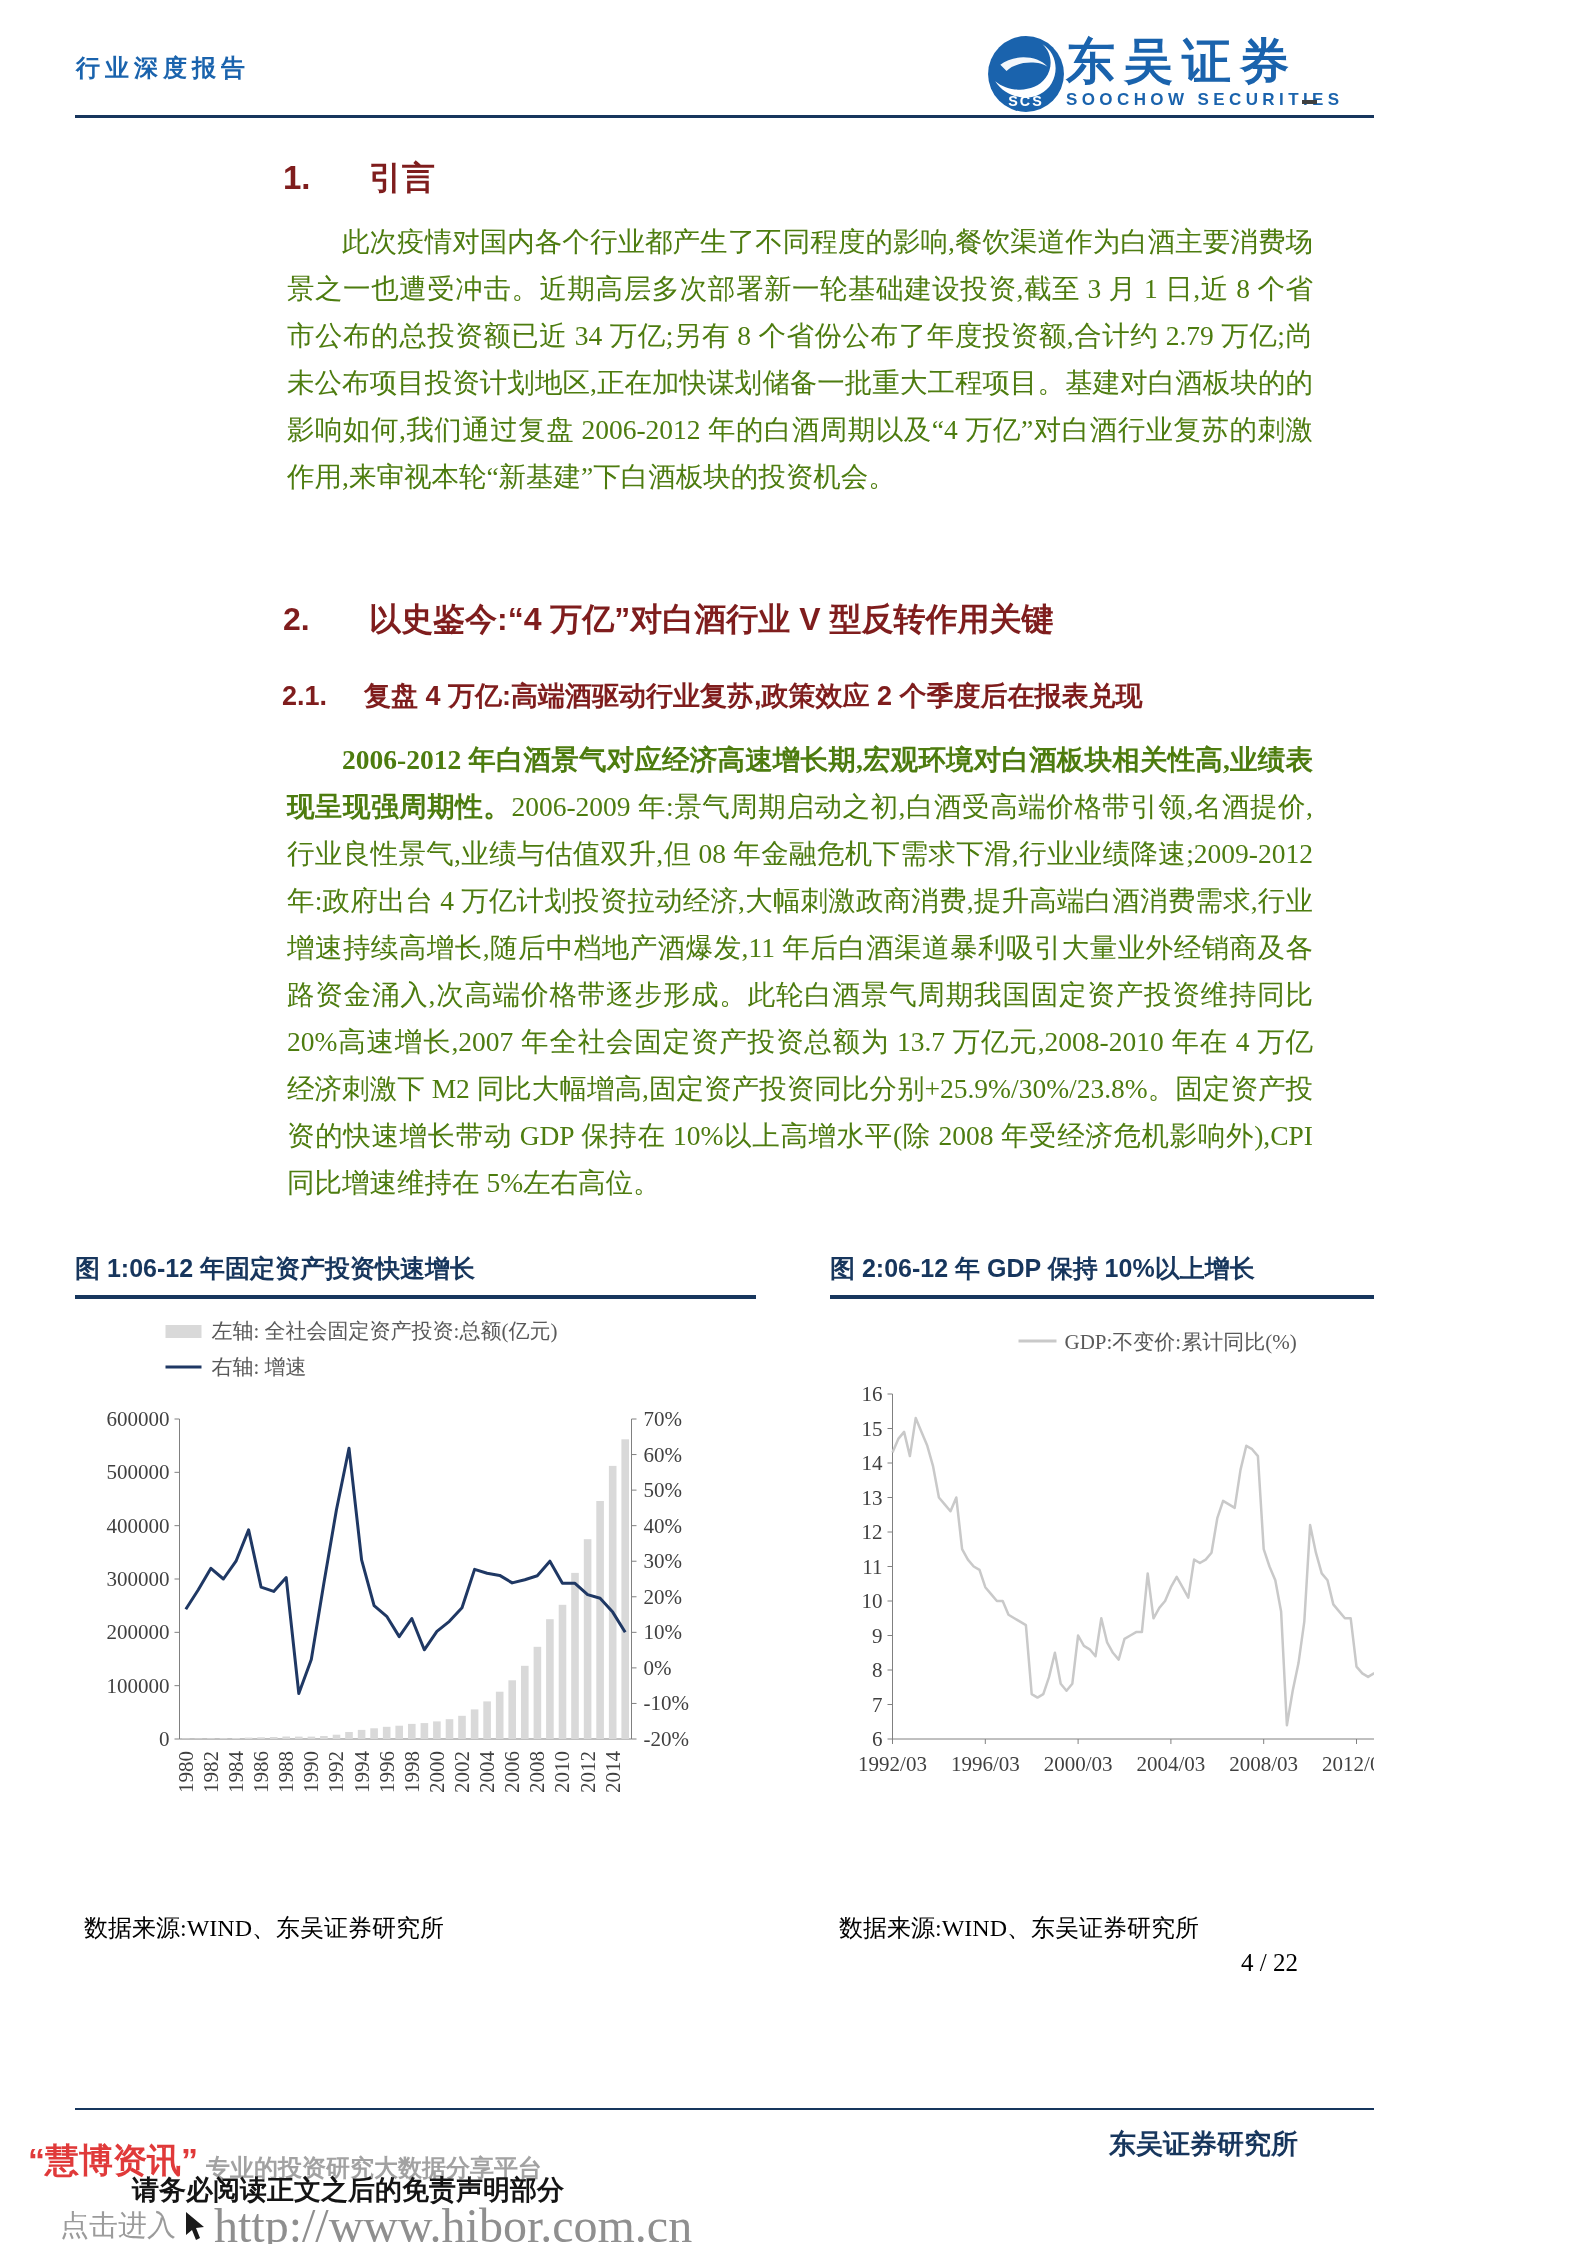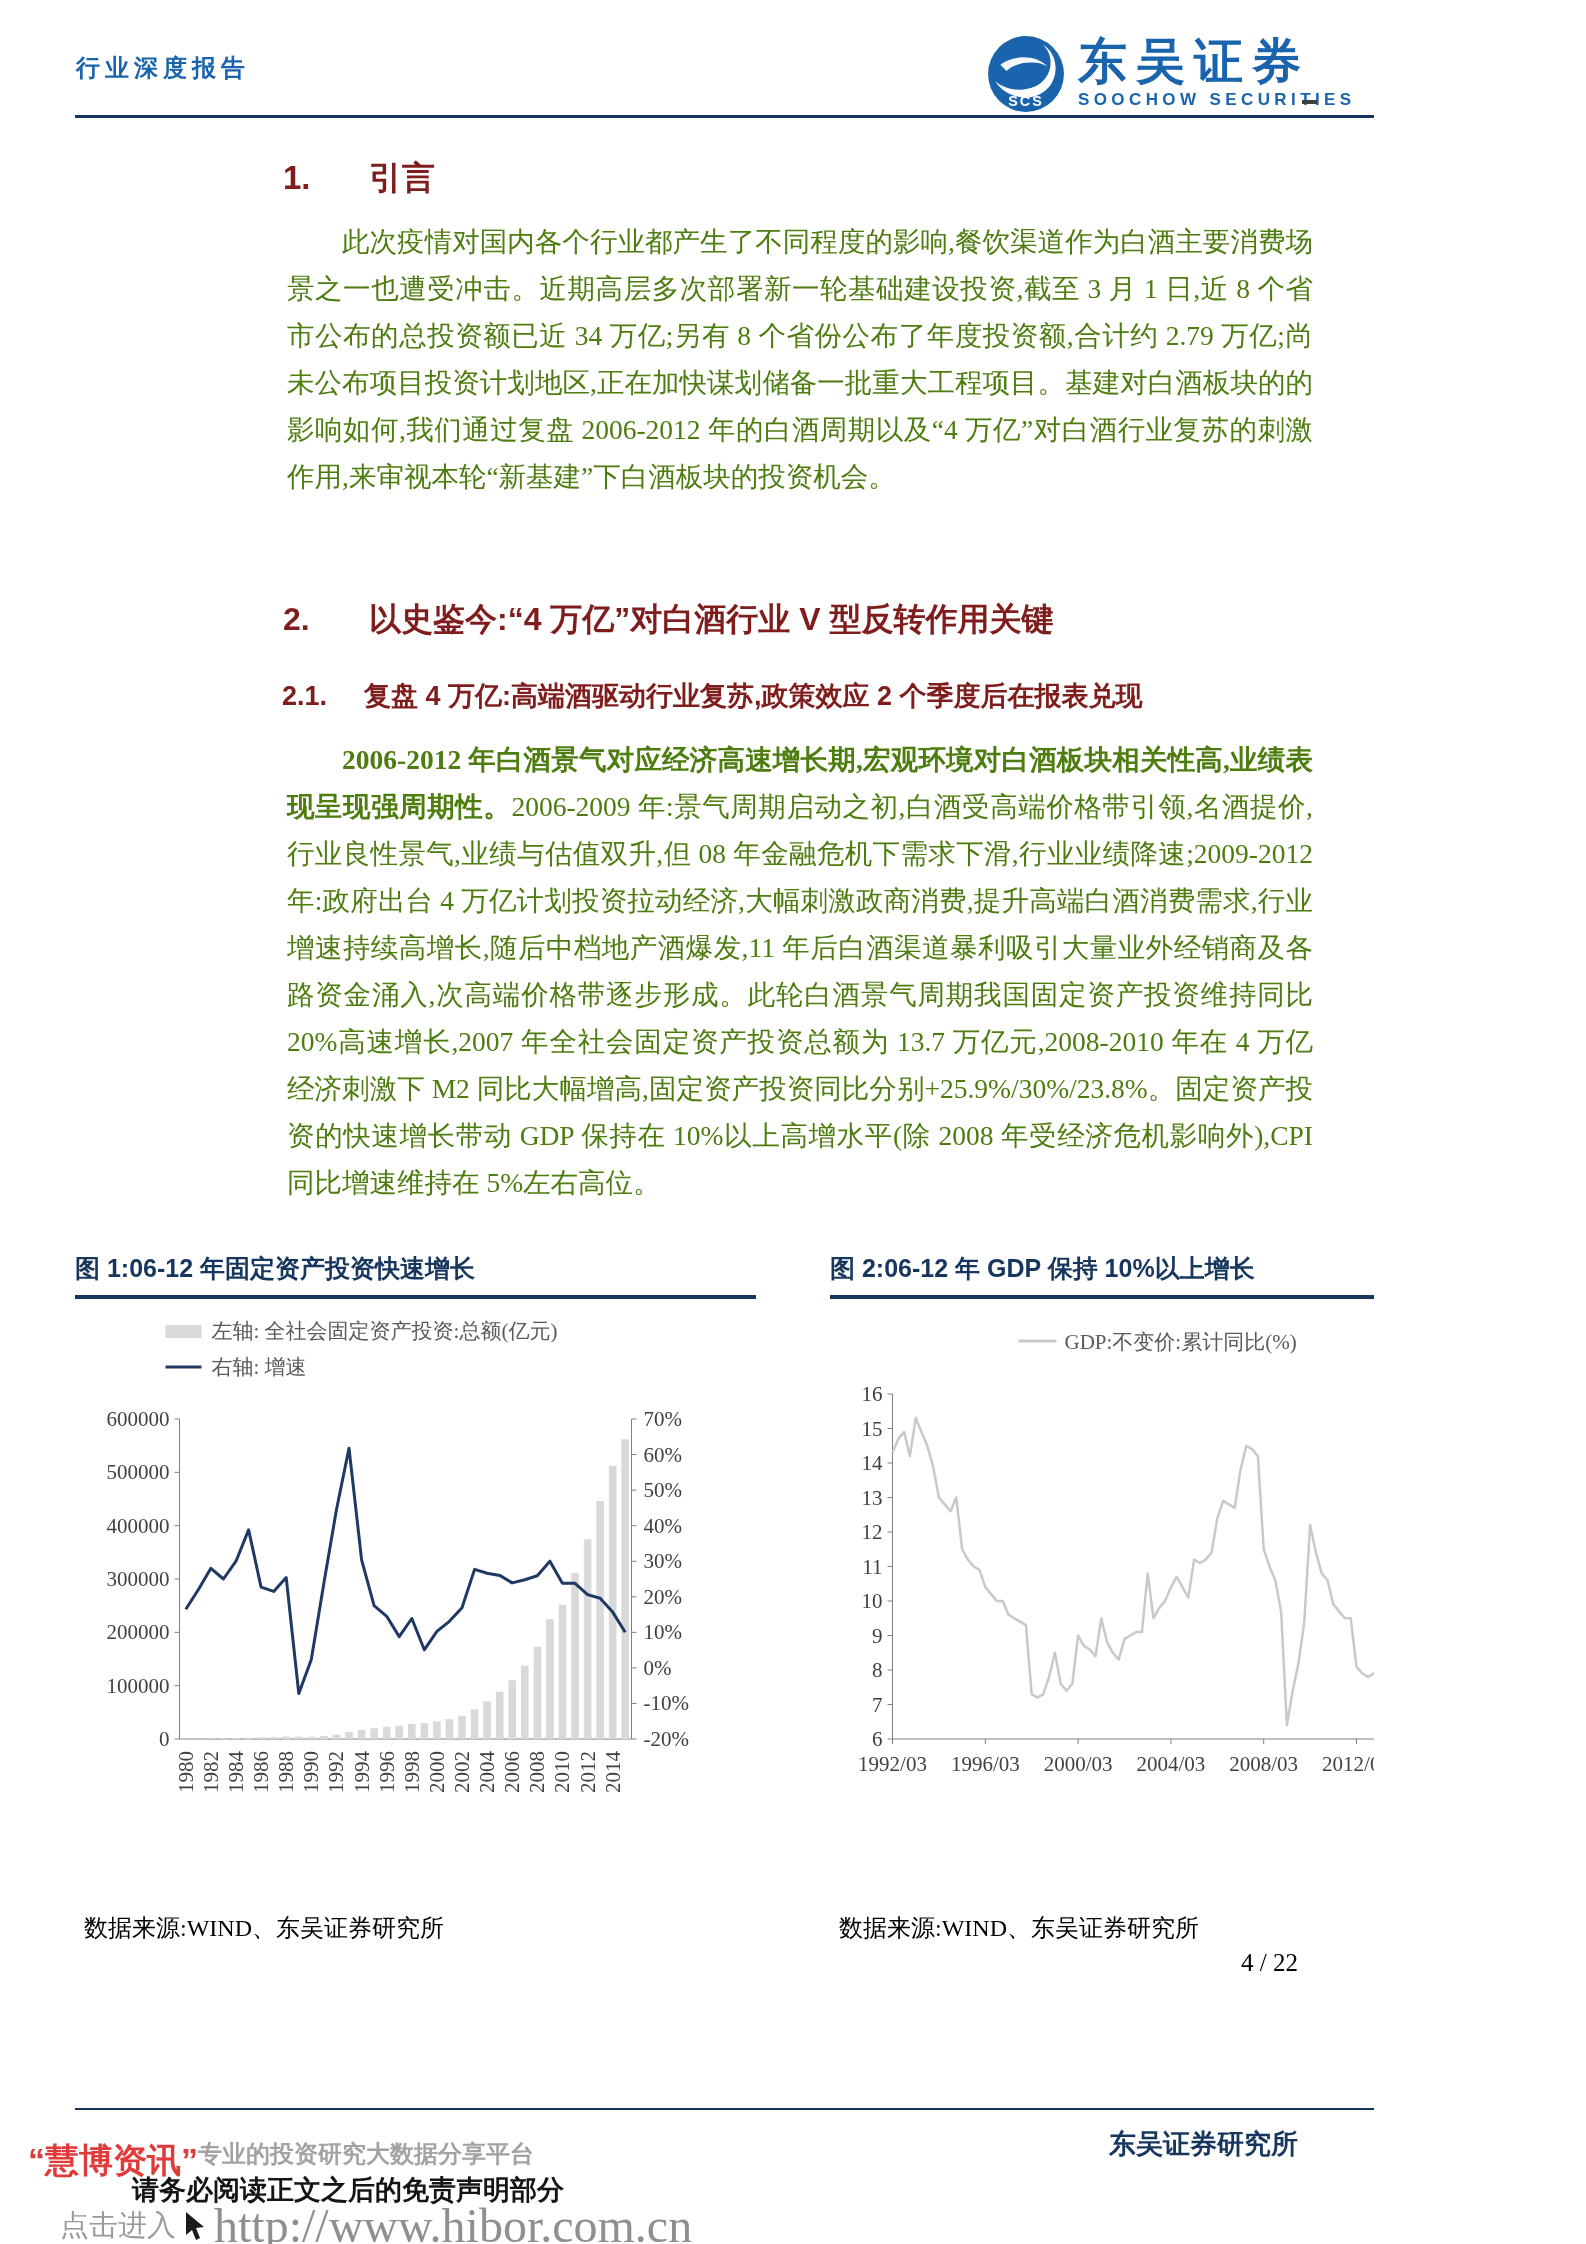--- a/index.html
+++ b/index.html
@@ -5,21 +5,21 @@
   *{margin:0;padding:0;box-sizing:border-box}
   html,body{background:#ffffff}
   .page{position:relative;width:1374px;height:2244px;background:#fff;overflow:hidden;
         font-family:"Liberation Serif","DejaVu Serif",serif;color:#000}
 
   
   .report-type{position:absolute;left:76px;top:52px;font-family:"Liberation Sans","DejaVu Sans",sans-serif;
                font-weight:bold;font-size:24px;letter-spacing:5px;color:#1a63ad}
   .logo{position:absolute;left:986px;top:34px;display:flex;align-items:flex-start}
   .logo-icon{width:80px;height:80px}
-  .logo-text{margin-left:12px}
+  .logo-text{}
   .brand{font-family:"Liberation Sans",sans-serif;font-weight:bold;font-size:49px;line-height:54px;
          letter-spacing:9px;color:#1a63ad}
   .brand-sub{margin-top:2px;font-family:"Liberation Sans",sans-serif;font-size:17px;font-weight:bold;
              letter-spacing:4.4px;color:#1a63ad}
   .badge{font:bold 14px "Liberation Sans",sans-serif;fill:#fff;letter-spacing:2px}
   .header-dash{position:absolute;left:1302px;top:100px;width:15px;height:4px;background:#3f3f3f}
   .header-rule{position:absolute;left:75px;top:115px;width:1436px;height:3px;background:#17365d}
 
   
   .h1,.h2,.h3{position:absolute;font-family:"Liberation Sans","DejaVu Sans",sans-serif;font-weight:bold;color:#7f1d1d}
@@ -53,21 +53,21 @@
   .ax{stroke:#808080;stroke-width:1}
 
   
   .page-num{position:absolute;top:1949px;right:76px;font-size:25px;color:#000}
   .footer-rule{position:absolute;left:75px;top:2108px;width:1436px;height:2px;background:#17365d}
   .footer-org{position:absolute;top:2126px;right:76px;font-family:"Liberation Sans",sans-serif;
               font-weight:bold;font-size:27px;color:#17365d}
   .disclaimer{position:absolute;left:132px;top:2172px;font-size:27px;font-weight:bold;color:#141414;z-index:3}
 
   
-  .wm-row1{position:absolute;left:28px;top:2138px;display:flex;align-items:flex-start;z-index:2}
+  .wm-row1{position:absolute;left:28px;top:2138px;display:flex;align-items:flex-end;gap:8px;z-index:2}
   .wm-brand{color:#e03a3a;font-weight:bold;font-size:34px;font-family:"Liberation Sans",sans-serif}
   .wm-tagline{color:#9b9b9b;font-size:24px;font-weight:bold;font-family:"Liberation Sans",sans-serif;opacity:.92}
   .wm-row2{position:absolute;left:60px;top:2198px;display:flex;align-items:center;gap:7px;z-index:2}
   .wm-action{color:#9b9b9b;font-size:29px;font-family:"Liberation Sans",sans-serif}
   .wm-url{color:#8f8f8f;font-size:48px;font-family:"Liberation Serif",serif}
   .cursor-icon{width:24px;height:30px}
 </style>
 </head>
 <body>
 

